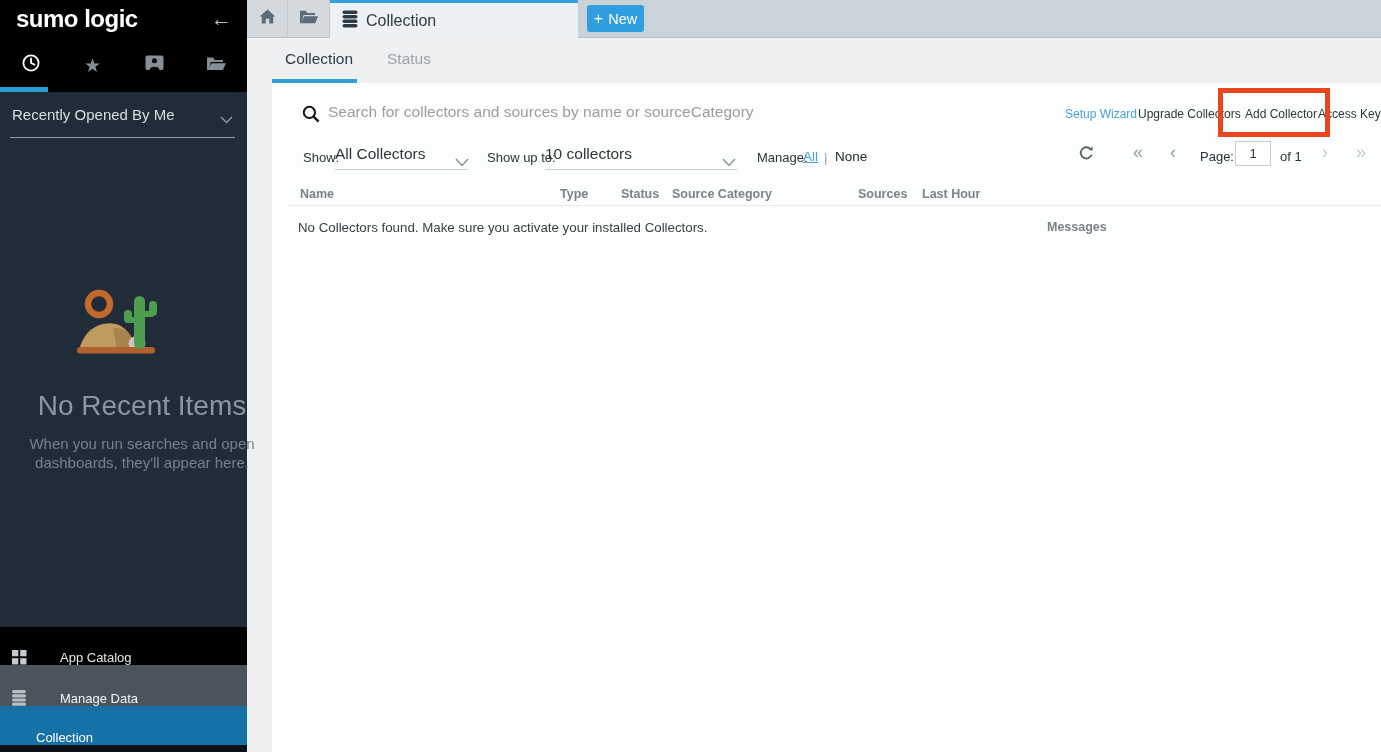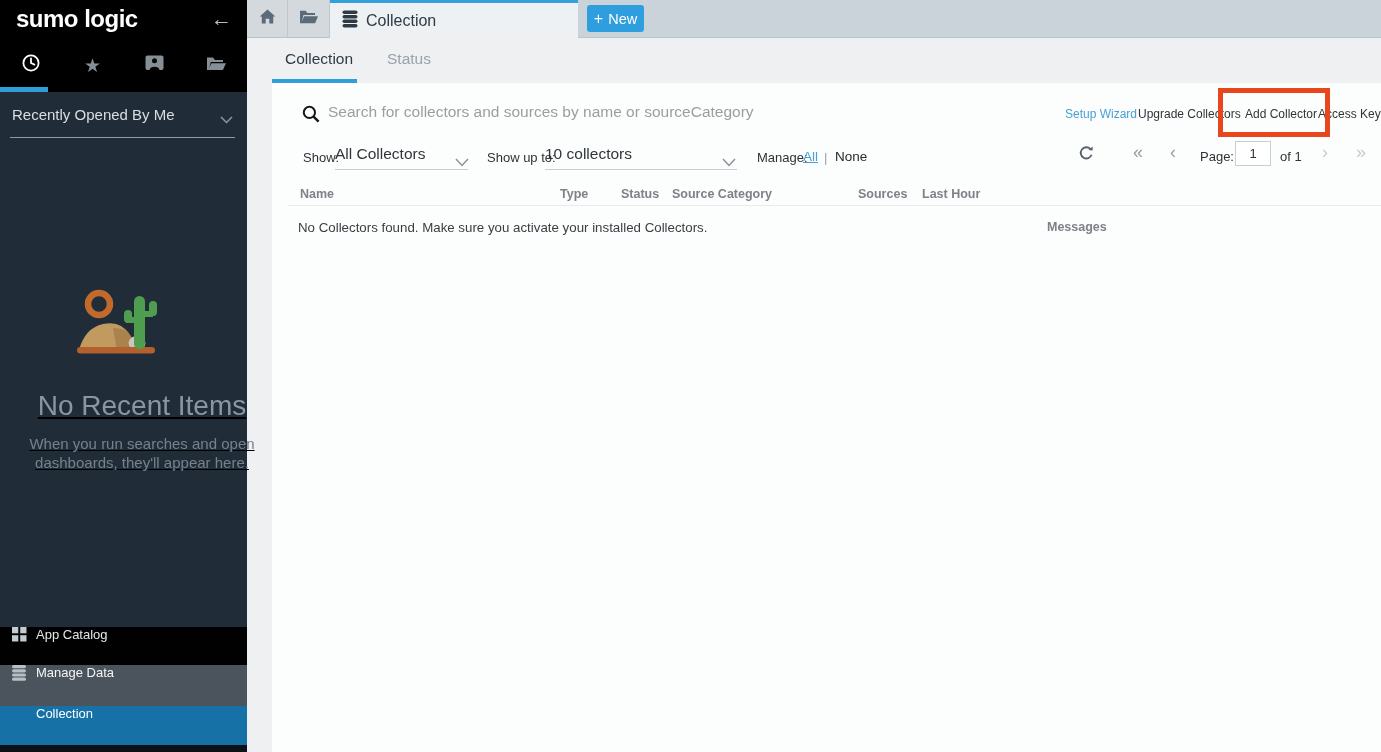--- a/index.html
+++ b/index.html
@@ -13,25 +13,25 @@
   .sb-logo { position:absolute; left:16px; top:5px; font-size:24px; font-weight:bold; letter-spacing:-0.5px; color:#ffffff; }
   .sb-collapse { position:absolute; right:15px; top:7px; font-size:21px; color:#b6bec5; cursor:pointer; }
   .sb-icon-tabs { position:absolute; left:0; top:40px; width:247px; height:50px; display:flex; }
   .sb-icon-tab { flex:1; display:flex; align-items:center; justify-content:center; cursor:pointer; }
   .sb-underline { position:absolute; left:0; top:87px; width:48px; height:5px; background:#2e9fd9; }
   .sb-star { font-size:19px; color:#878f96; line-height:1; }
   .sb-recent { position:absolute; left:0; top:92px; width:247px; height:45px; display:flex; align-items:center; cursor:pointer; }
   .sb-recent-label { margin-left:12px; font-size:15px; color:#d9dee2; }
   .sb-recent-chevron { position:absolute; right:14px; top:18px; }
   .sb-recent-divider { position:absolute; left:10px; top:137px; width:225px; height:1px; background:#8f9aa4; }
-  .sb-empty { position:absolute; left:0; top:288px; width:284px; text-align:center;text-decoration:underline; }
+  .sb-empty { position:absolute; left:0; top:288px; width:284px; text-align:center; }
   .sb-empty-title { margin-top:26px; font-size:28px; font-weight:400; color:#8b96a0; }
   .sb-empty-desc { margin:12px 20px 0; font-size:15px; line-height:1.28; color:#76818b; }
   .sb-nav { position:absolute; left:0; bottom:0; width:247px; }
-  .sb-nav-item { display:flex; align-items:flex-start; font-size:13px; cursor:pointer; }
+  .sb-nav-item { display:flex; align-items:flex-end; font-size:13px; cursor:pointer;gap:24px; }
   .sb-nav-app { height:38px; background:#010101; color:#e4e7e9; }
   .sb-nav-manage { height:41px; background:#4b545d; color:#f3f5f6; }
   .sb-nav-collection { height:39px; background:#1571a6; color:#ffffff; padding-left:36px; }
   .sb-nav-icon { width:24px; margin-left:12px; display:flex; align-items:center; }
   .sb-nav-sliver { height:7px; background:#0d1218; }
 
   
   .tabbar { position:absolute; left:247px; top:0; right:0; height:38px; background:#cad3d9; border-bottom:1px solid #b9c3ca; }
   .tb-btn { position:absolute; top:0; height:37px; background:#d3d9dd; border-right:1px solid #bfc8cd; display:flex; align-items:center; justify-content:center; cursor:pointer; }
   .tb-home { left:0; width:41px; }

